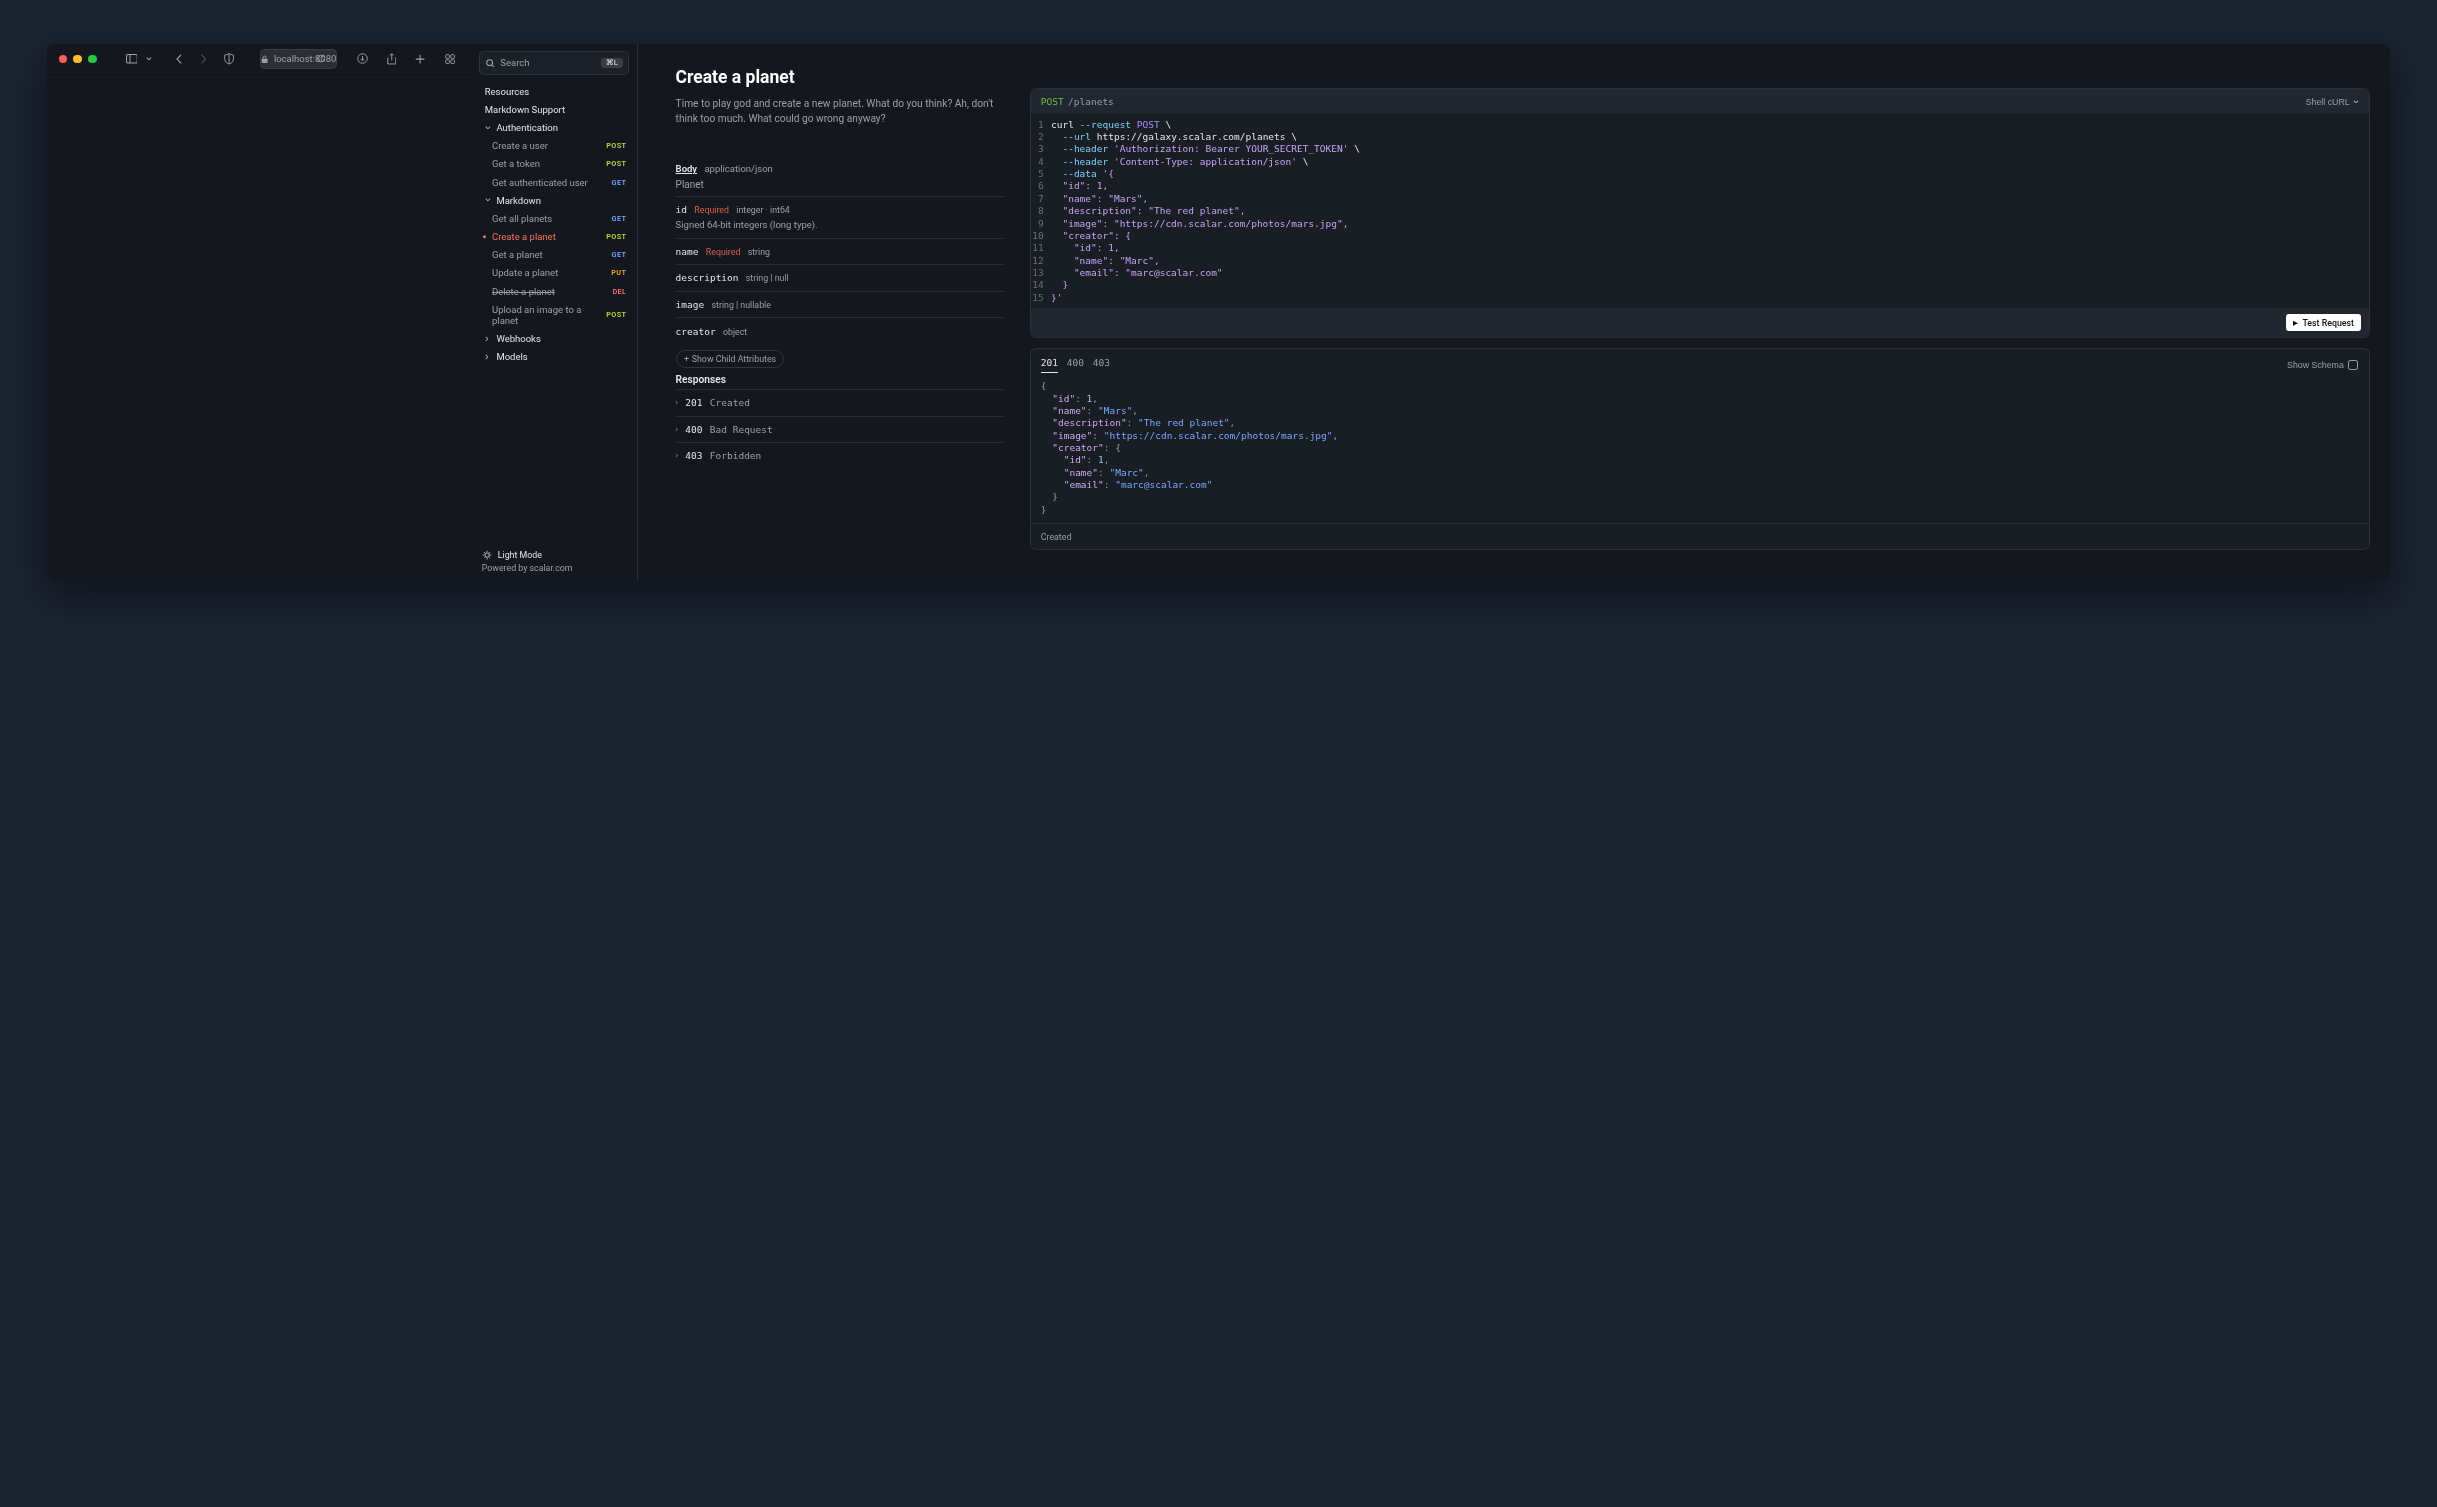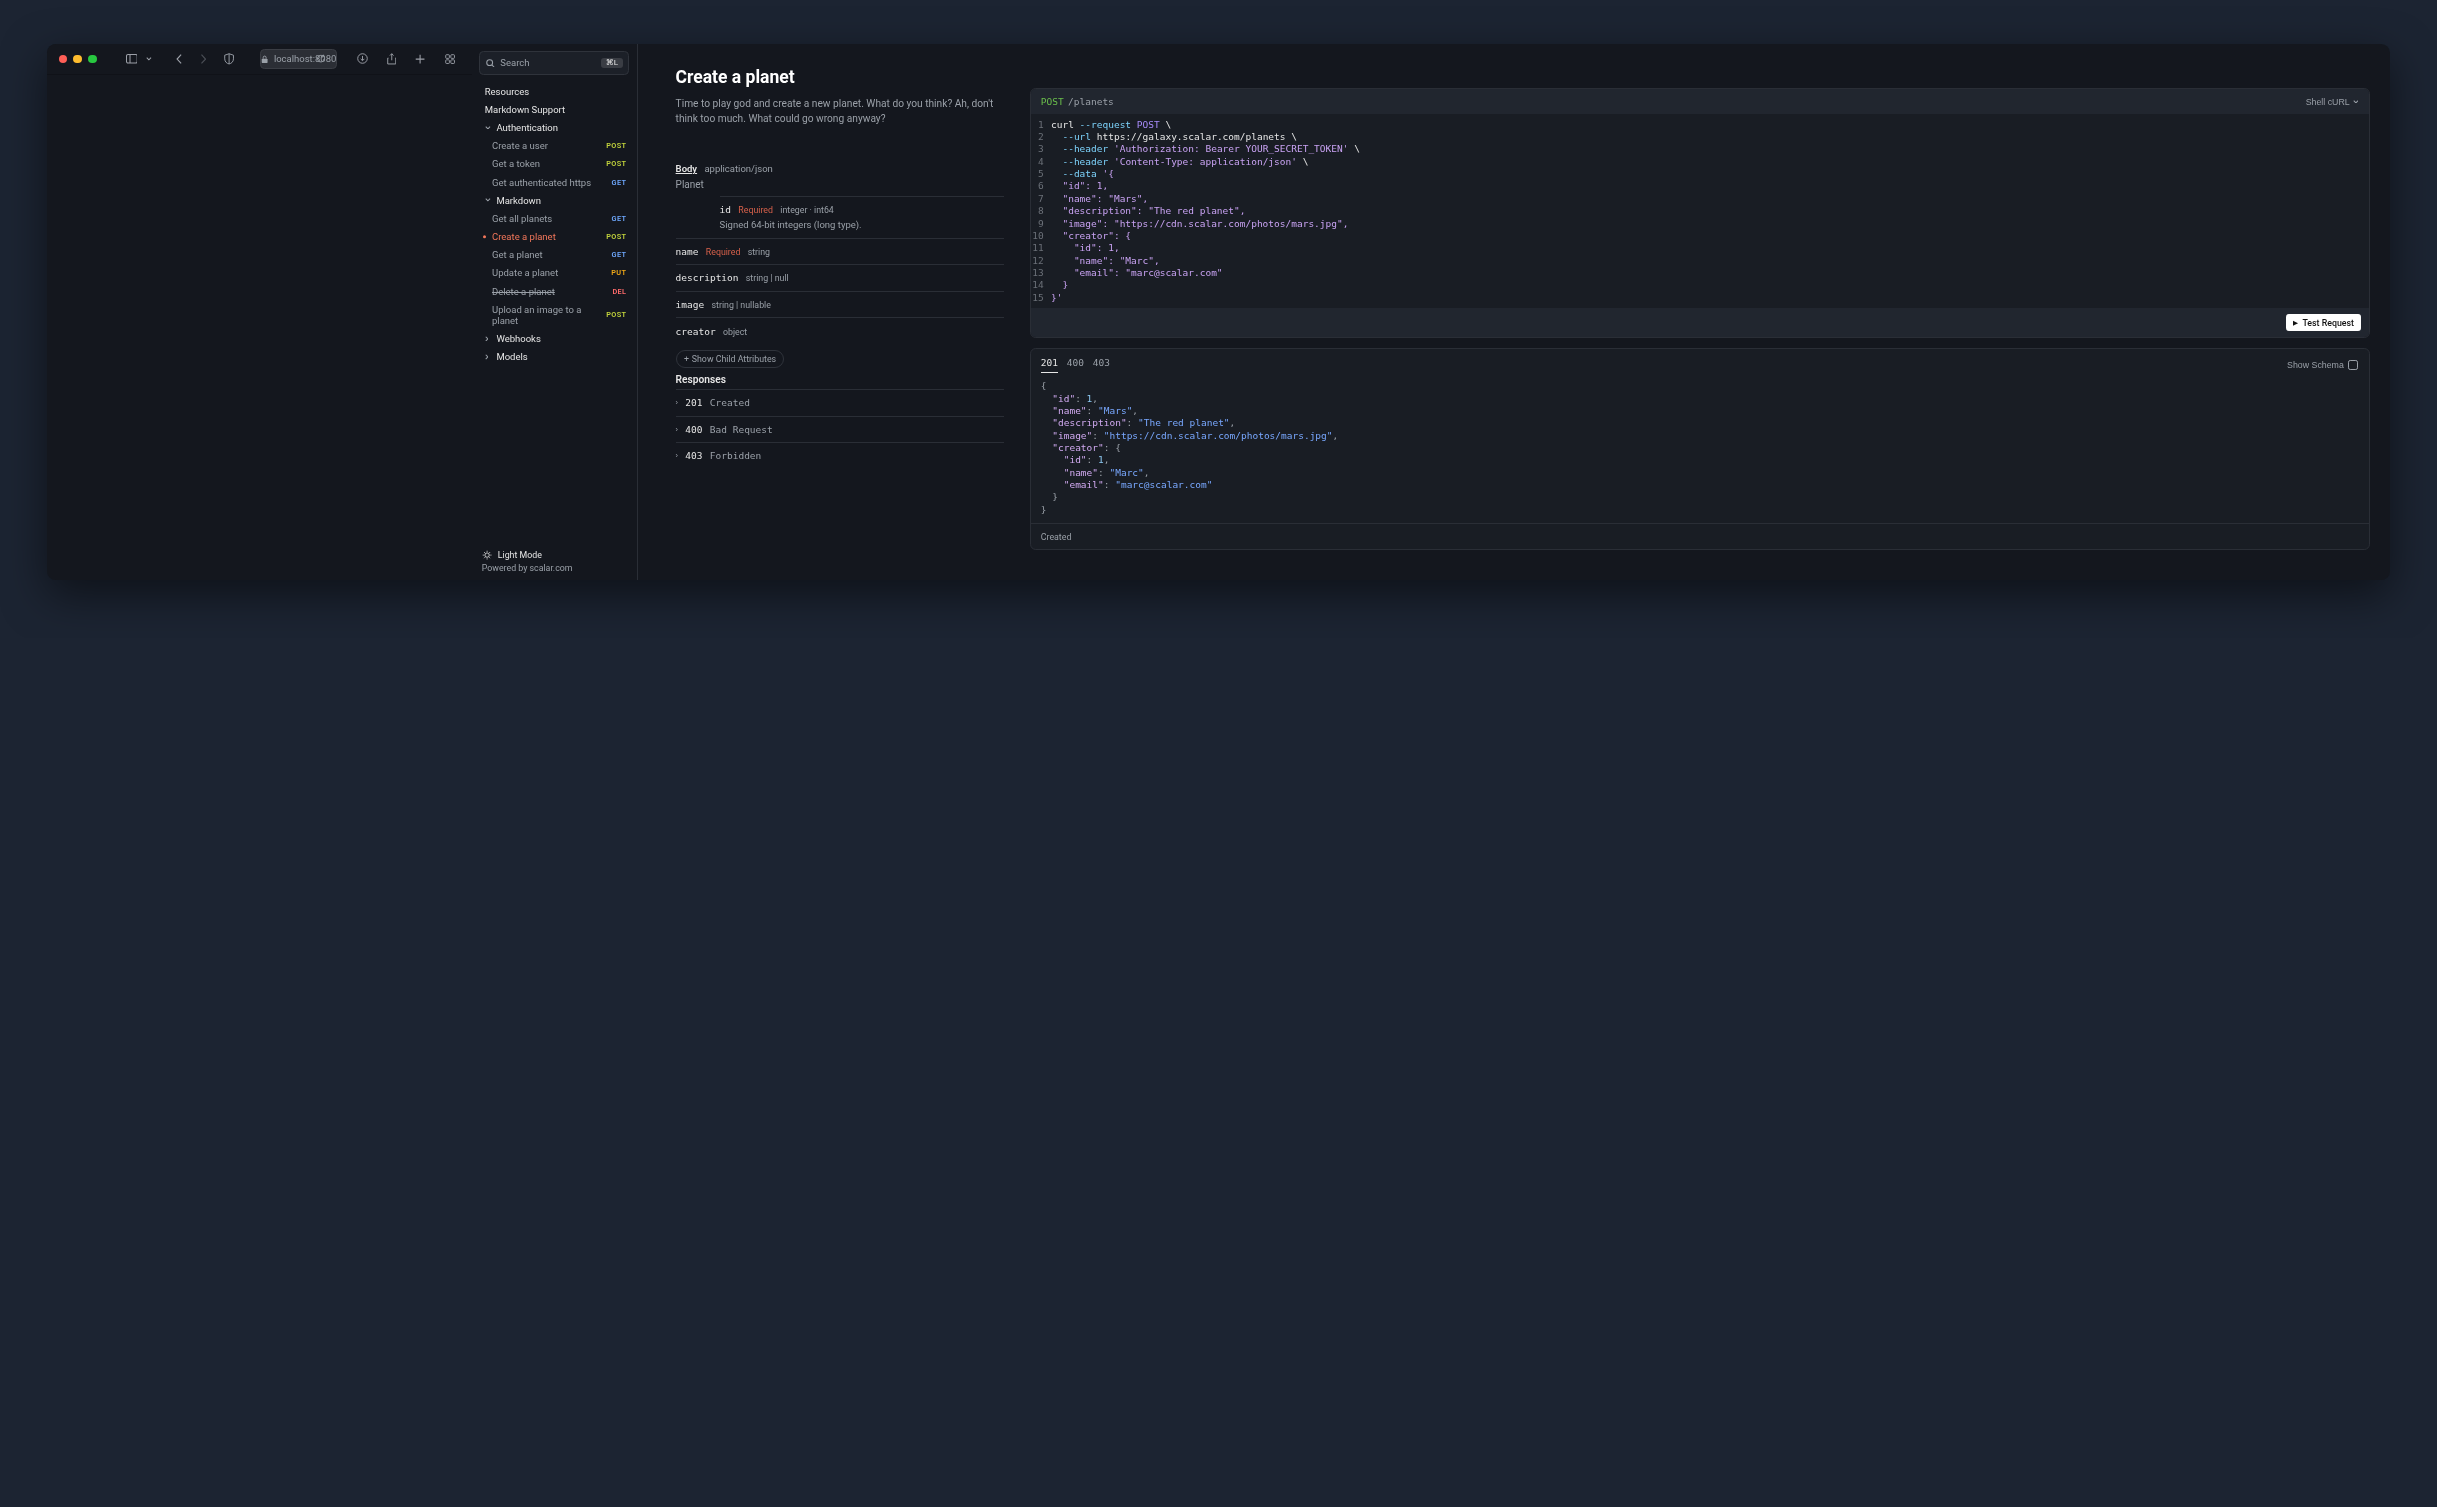--- a/index.html
+++ b/index.html
@@ -203,21 +203,21 @@
     font-size: 9.5px;
   }
   .section-label b { color: var(--text); font-weight:600;text-decoration:underline; }
   .section-label span { color: var(--text-dim); }
   .schema-title { color: var(--text-dim); padding-bottom: 5.8px; font-size:10px; }
   .param {
     padding: 7.3px 0;
     border-top: 0.7px solid var(--border);
     font-size: 9.5px;
   }
-  .param:first-of-type { border-top: 0.7px solid var(--border); margin-left: 44px; }
+  .param:first-of-type { border-top: 0.7px solid var(--border); }
   .param .row { display:flex; gap:7.3px; align-items:baseline; flex-wrap:wrap; }
   .param .pname { font-family: ui-monospace, SFMono-Regular, Menlo, monospace; color: var(--text); }
   .param .req { color: var(--accent-dim); font-size:8.8px; }
   .param .ptype { color: var(--text-dim); font-size:8.8px; }
   .param .pdesc { color: var(--text-dim); font-size:9.5px; margin-top:4.4px; }
   .child-attrs {
     display:inline-flex; align-items:center; gap:2.9px;
     border:0.7px solid var(--border-light);
     border-radius: 10.2px;
     padding: 2.9px 7.3px;
@@ -457,21 +457,21 @@
           </div>
           <div class="nav-item sub">
             <span class="label">Create a user</span>
             <span class="method post">POST</span>
           </div>
           <div class="nav-item sub">
             <span class="label">Get a token</span>
             <span class="method post">POST</span>
           </div>
           <div class="nav-item sub">
-            <span class="label">Get authenticated https</span>
+            <span class="label">Get authenticated user</span>
             <span class="method get">GET</span>
           </div>
           <div class="nav-item group">
             <span class="chev">
               <svg width="5.8" height="3.6" viewBox="0 0 8 5" fill="none" stroke="currentColor" stroke-width="1.4">
                 <path d="M1 1L4 4L7 1"></path>
               </svg>
             </span>
             <span class="label">Markdown</span>
           </div>

